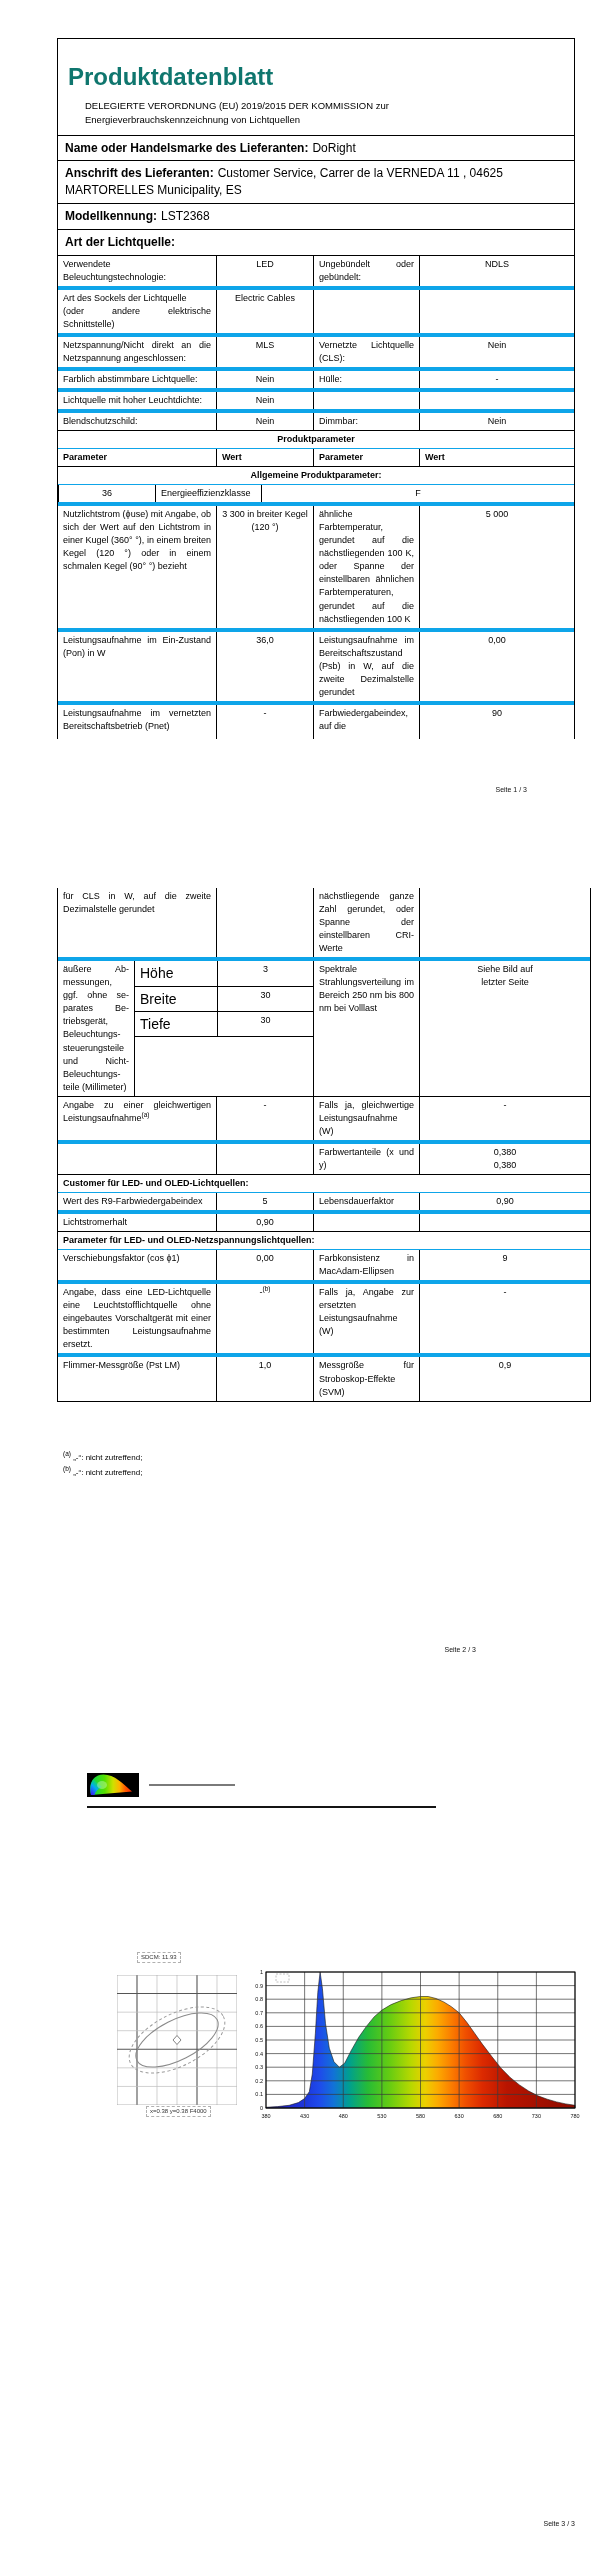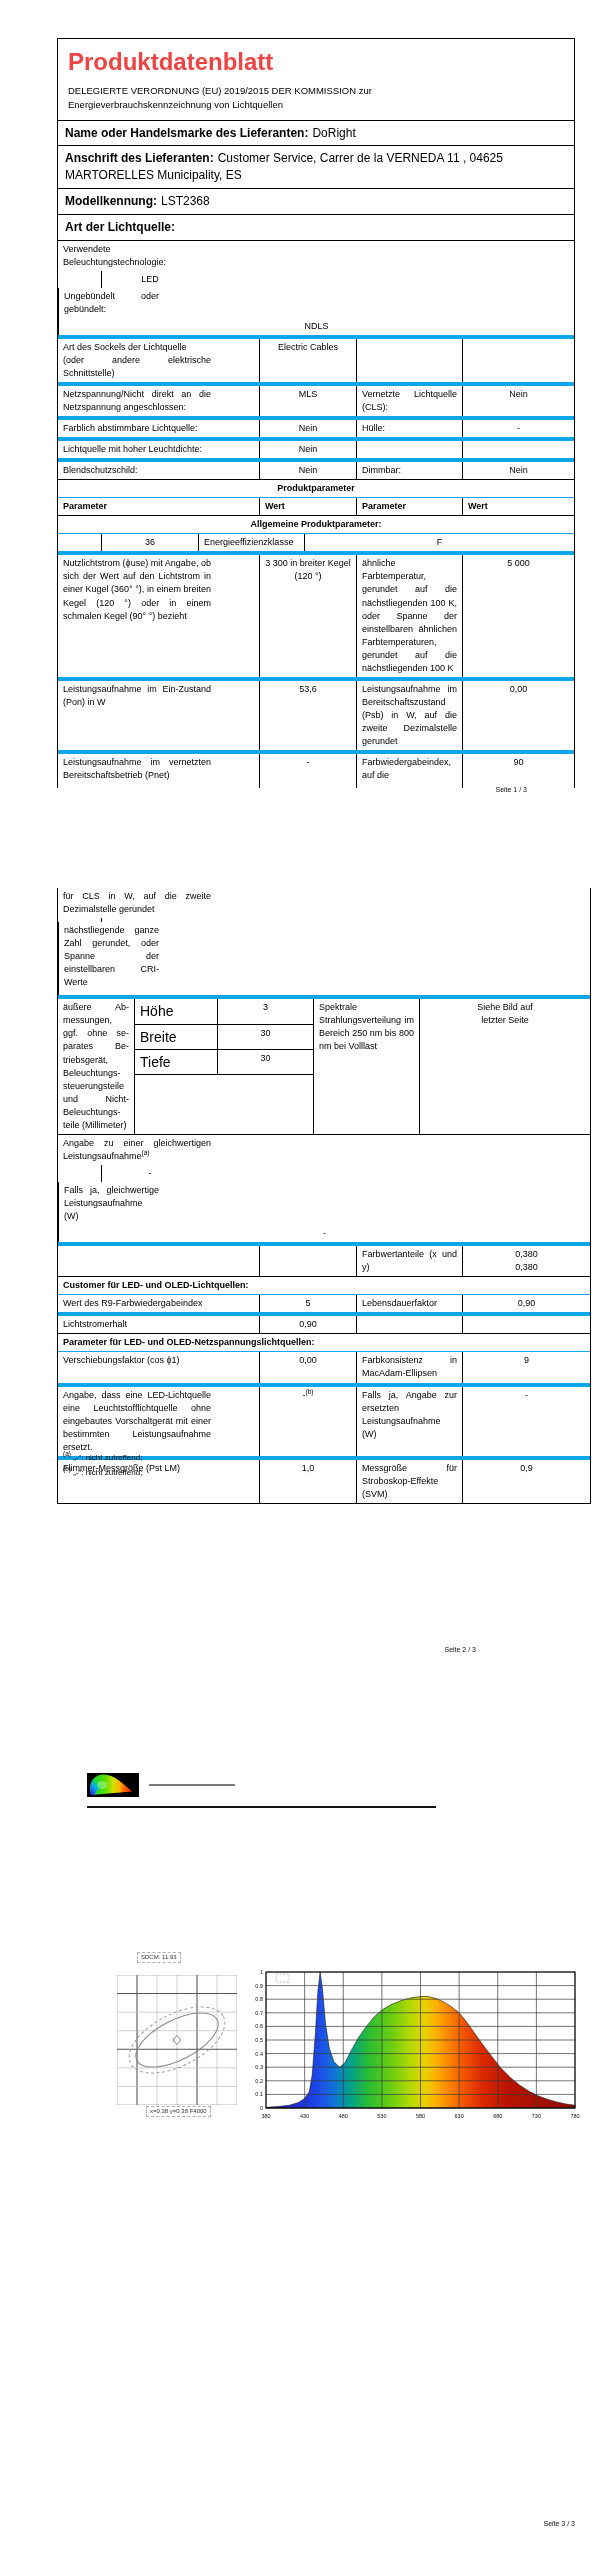--- a/index.html
+++ b/index.html
@@ -3,38 +3,38 @@
 <meta charset="utf-8">
 <style>
   html,body{margin:0;padding:0;background:#fff;}
   #canvas{position:relative;width:603px;height:2560px;background:#fff;overflow:hidden;
           font-family:"Liberation Sans",sans-serif;color:#000;}
   
   #page1{position:absolute;left:57px;top:38px;width:518px;box-sizing:border-box;}
   .pbox{border:1.8px solid #000;border-bottom:none;box-sizing:border-box;padding:4px 7px;}
   .title-box{padding:9px 10px 8px;}
   .doc-title{font-size:24px;font-weight:bold;margin:0;color:#2b2173;letter-spacing:0;}
-  .reg-text{margin-top:8px;font-size:9.5px;line-height:1.45;white-space:pre-line;}
+  .reg-text{margin-top:8px;font-size:9.5px;line-height:1.45;white-space:pre-line;margin-left:17px;}
   .kvline{font-size:12px;line-height:1.4;}
   .kvlabel{font-weight:bold;}
   .kvvalue{margin-left:4px;}
   
   .ptable{border:1.8px solid #000;box-sizing:border-box;background:#fff;}
   #p1table{border-bottom:none;}
   #p2table{position:absolute;left:57px;top:888px;width:534px;border-top:none;}
   .trow{display:flex;align-items:stretch;border-top:4px solid #0ea5e9;}
-  .rowsgroup > .trow:first-child{border-top:1px solid #000;flex-direction:column;}
+  .rowsgroup > .trow:first-child{border-top:1px solid #000;}
   #p1rows > .trow:first-child{border-top:none;}
   #p2rowsTop > .trow:first-child{border-top:none;}
   .spanrow{border-top:1.6px solid #000;}
   .spanrow + .trow{border-top-width:1.6px;}
   .tcell{padding:2px 5px;font-size:9px;line-height:1.45;box-sizing:border-box;}
   .tcell span{white-space:pre-line;}
   .c1{width:158px;}
-  .c2{width:97px;border-left:1px solid #000;margin-left:43px;}
+  .c2{width:97px;border-left:1px solid #000;}
   .c3{width:106px;border-left:1px solid #000;}
   .c4{flex:1;border-left:1px solid #000;}
   .ctr{text-align:center;}
   .just{text-align:justify;}
   .bold{font-weight:bold;}
   .spancell{width:100%;}
   .cutrow{height:34px;overflow:hidden;}
   sup{font-size:6.5px;vertical-align:super;line-height:0;}
   
   .dimsA{width:76px;overflow-wrap:break-word;}
@@ -60,21 +60,21 @@
   #macadam-wrap{position:absolute;left:117px;top:1975px;width:120px;height:130px;}
   #spec-wrap{position:absolute;left:246px;top:1970px;width:335px;height:154px;}
 </style>
 </head>
 <body>
 
 <div id="canvas">
 
   <div id="page1">
     <div class="pbox title-box">
-      <h1 class="doc-title" style="color: #ef4444;">Produktdatenblatt</h1>
+      <h1 class="doc-title" style="color: #0f766e; margin-top: 15px;">Produktdatenblatt</h1>
       <div class="reg-text">DELEGIERTE VERORDNUNG (EU) 2019/2015 DER KOMMISSION zur
 Energieverbrauchskennzeichnung von Lichtquellen</div>
     </div>
     <div class="pbox kvline">
       <span class="kvlabel">Name oder Handelsmarke des Lieferanten:</span><span class="kvvalue">DoRight</span>
     </div>
     <div class="pbox kvline">
       <span class="kvlabel">Anschrift des Lieferanten:</span><span class="kvvalue">Customer Service, Carrer de la VERNEDA 11 , 04625 MARTORELLES Municipality, ES</span>
     </div>
     <div class="pbox kvline">
@@ -140,21 +140,21 @@
             <div class="tcell c4 ctr"><span>F</span></div>
           </div>
           <div class="trow">
             <div class="tcell c1 just"><span>Nutzlichtstrom (ϕuse) mit Angabe, ob sich der Wert auf den Lichtstrom in einer Kugel (360° °), in einem breiten Kegel (120 °) oder in einem schmalen Kegel (90° °) bezieht</span></div>
             <div class="tcell c2 ctr"><span>3 300 in breiter Kegel (120 °)</span></div>
             <div class="tcell c3 just"><span>ähnliche Farbtemperatur, gerundet auf die nächstliegenden 100 K, oder Spanne der einstellbaren ähnlichen Farbtemperaturen, gerundet auf die nächstliegenden 100 K</span></div>
             <div class="tcell c4 ctr"><span>5 000</span></div>
           </div>
           <div class="trow">
             <div class="tcell c1 just"><span>Leistungsaufnahme im Ein-Zustand (Pon) in W</span></div>
-            <div class="tcell c2 ctr"><span>53,6</span></div>
+            <div class="tcell c2 ctr"><span>36,0</span></div>
             <div class="tcell c3 just"><span>Leistungsaufnahme im Bereitschaftszustand (Psb) in W, auf die zweite Dezimalstelle gerundet</span></div>
             <div class="tcell c4 ctr"><span>0,00</span></div>
           </div>
           <div class="trow cutrow">
             <div class="tcell c1 just"><span>Leistungsaufnahme im vernetzten Bereitschaftsbetrieb (Pnet)</span></div>
             <div class="tcell c2 ctr"><span>-</span></div>
             <div class="tcell c3 just"><span>Farbwiedergabeindex, auf die</span></div>
             <div class="tcell c4 ctr"><span>90</span></div>
           </div>
         </div>

